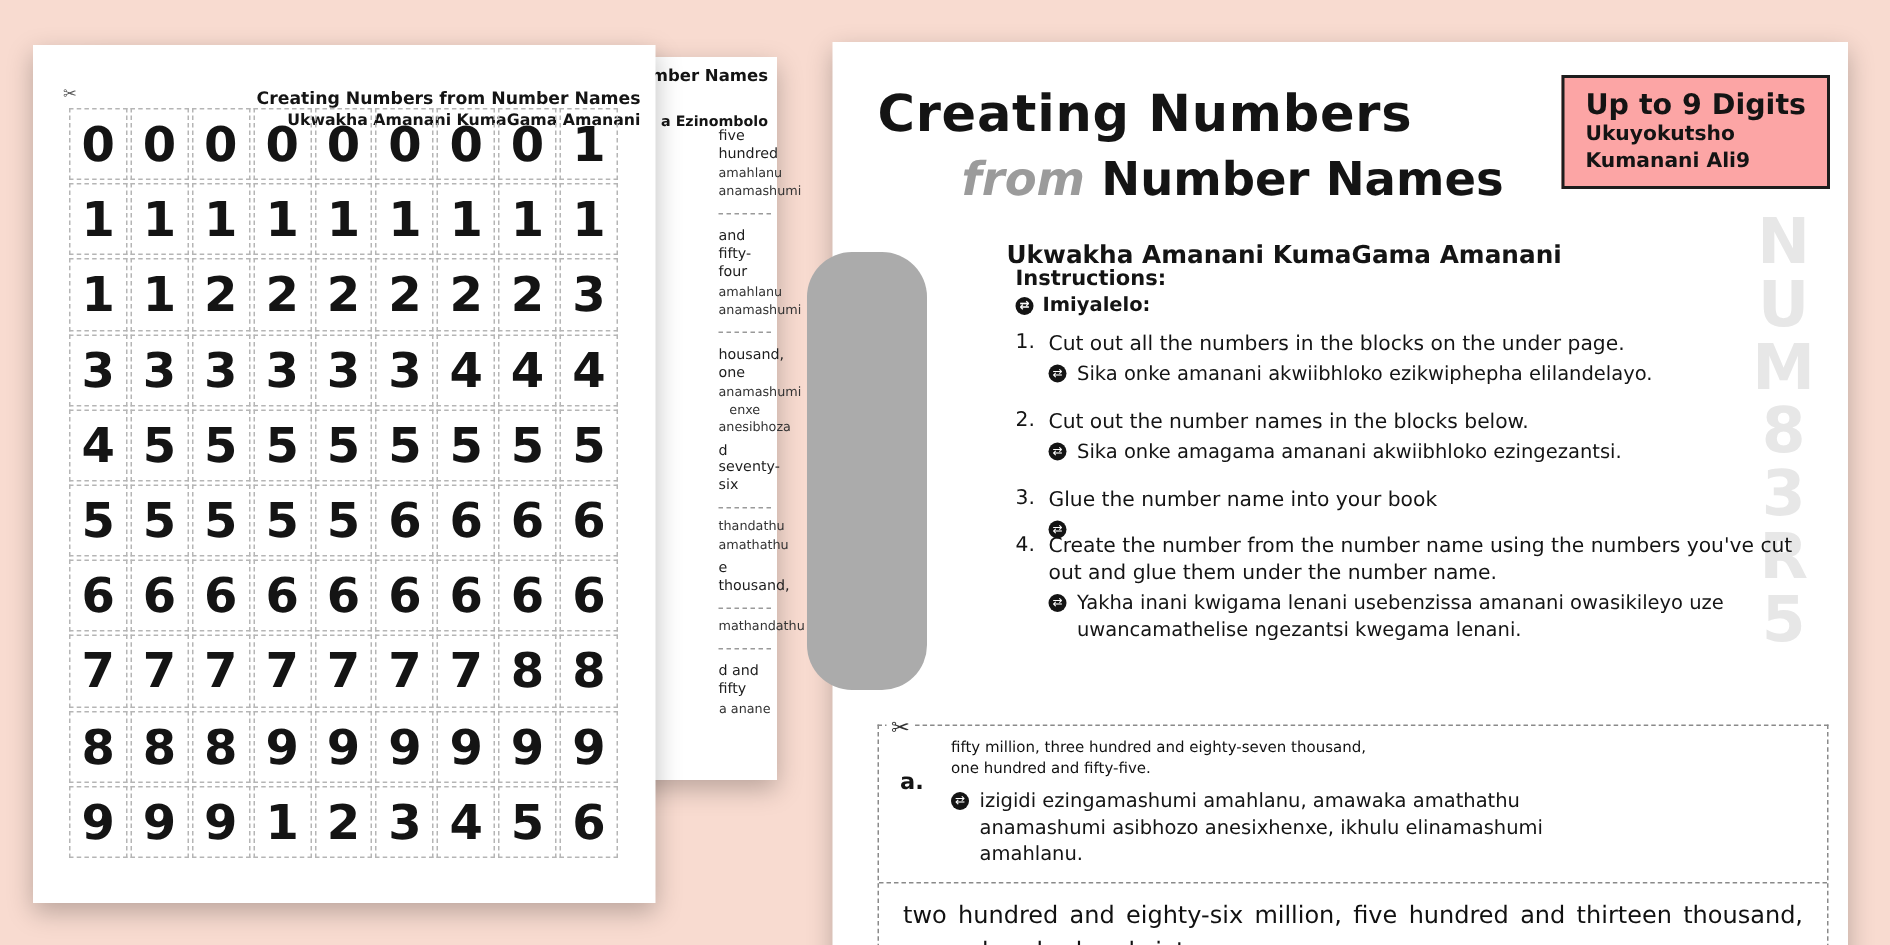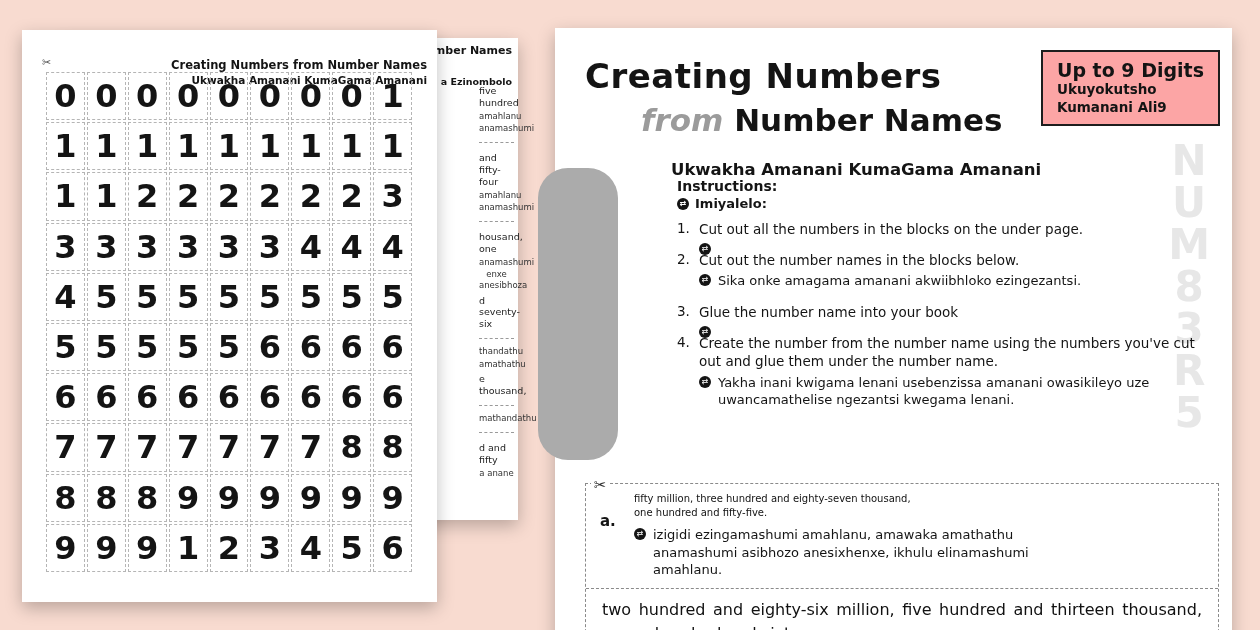--- a/index.html
+++ b/index.html
@@ -249,21 +249,21 @@
     </h1>
     <div class="subtitle">Ukwakha Amanani KumaGama Amanani</div>
 
     <div class="instructions">
       <div class="ins-label">Instructions:</div>
       <div class="ins-label-xh"><span class="ticon">⇄</span><span>Imiyalelo:</span></div>
       <div class="steps">
           <div class="step">
             <span class="step-num">1.</span>
             <div class="step-en">Cut out all the numbers in the blocks on the under page.</div>
-            <div class="step-xh"><span class="ticon">⇄</span></div>
+            <div class="step-xh"><span class="ticon">⇄</span><span>Sika onke amanani akwiibhloko ezikwiphepha elilandelayo.</span></div>
           </div>
           <div class="step">
             <span class="step-num">2.</span>
             <div class="step-en">Cut out the number names in the blocks below.</div>
             <div class="step-xh"><span class="ticon">⇄</span><span>Sika onke amagama amanani akwiibhloko ezingezantsi.</span></div>
           </div>
           <div class="step">
             <span class="step-num">3.</span>
             <div class="step-en">Glue the number name into your book</div>
             <div class="step-xh"><span class="ticon">⇄</span></div>

